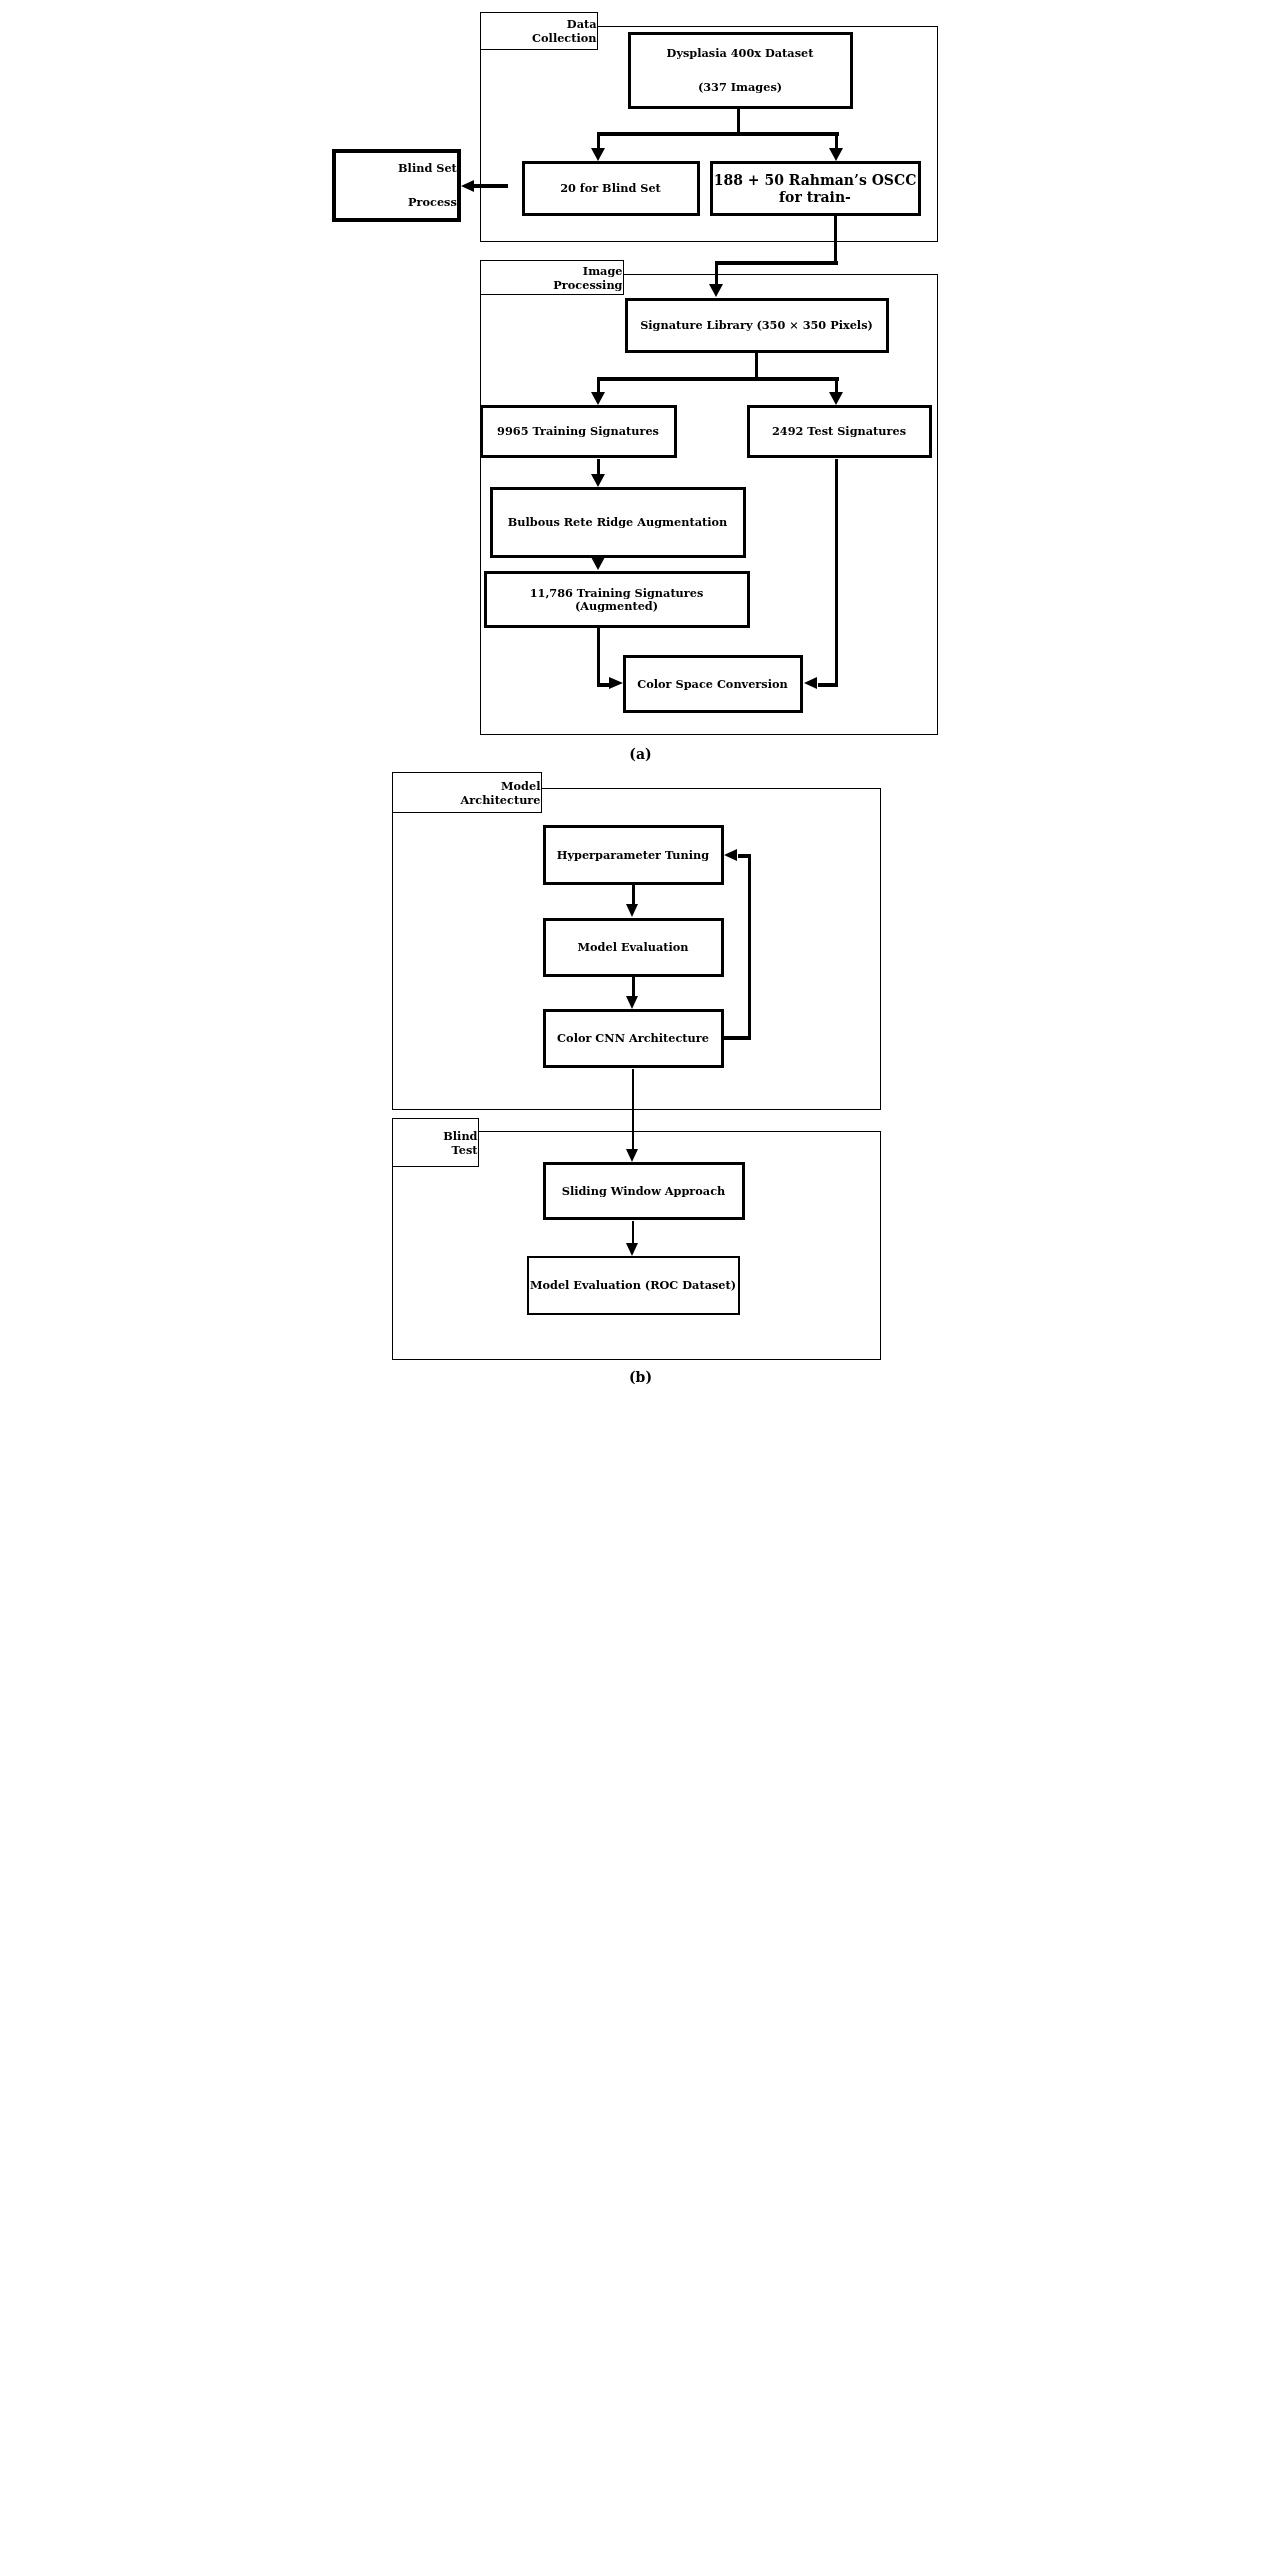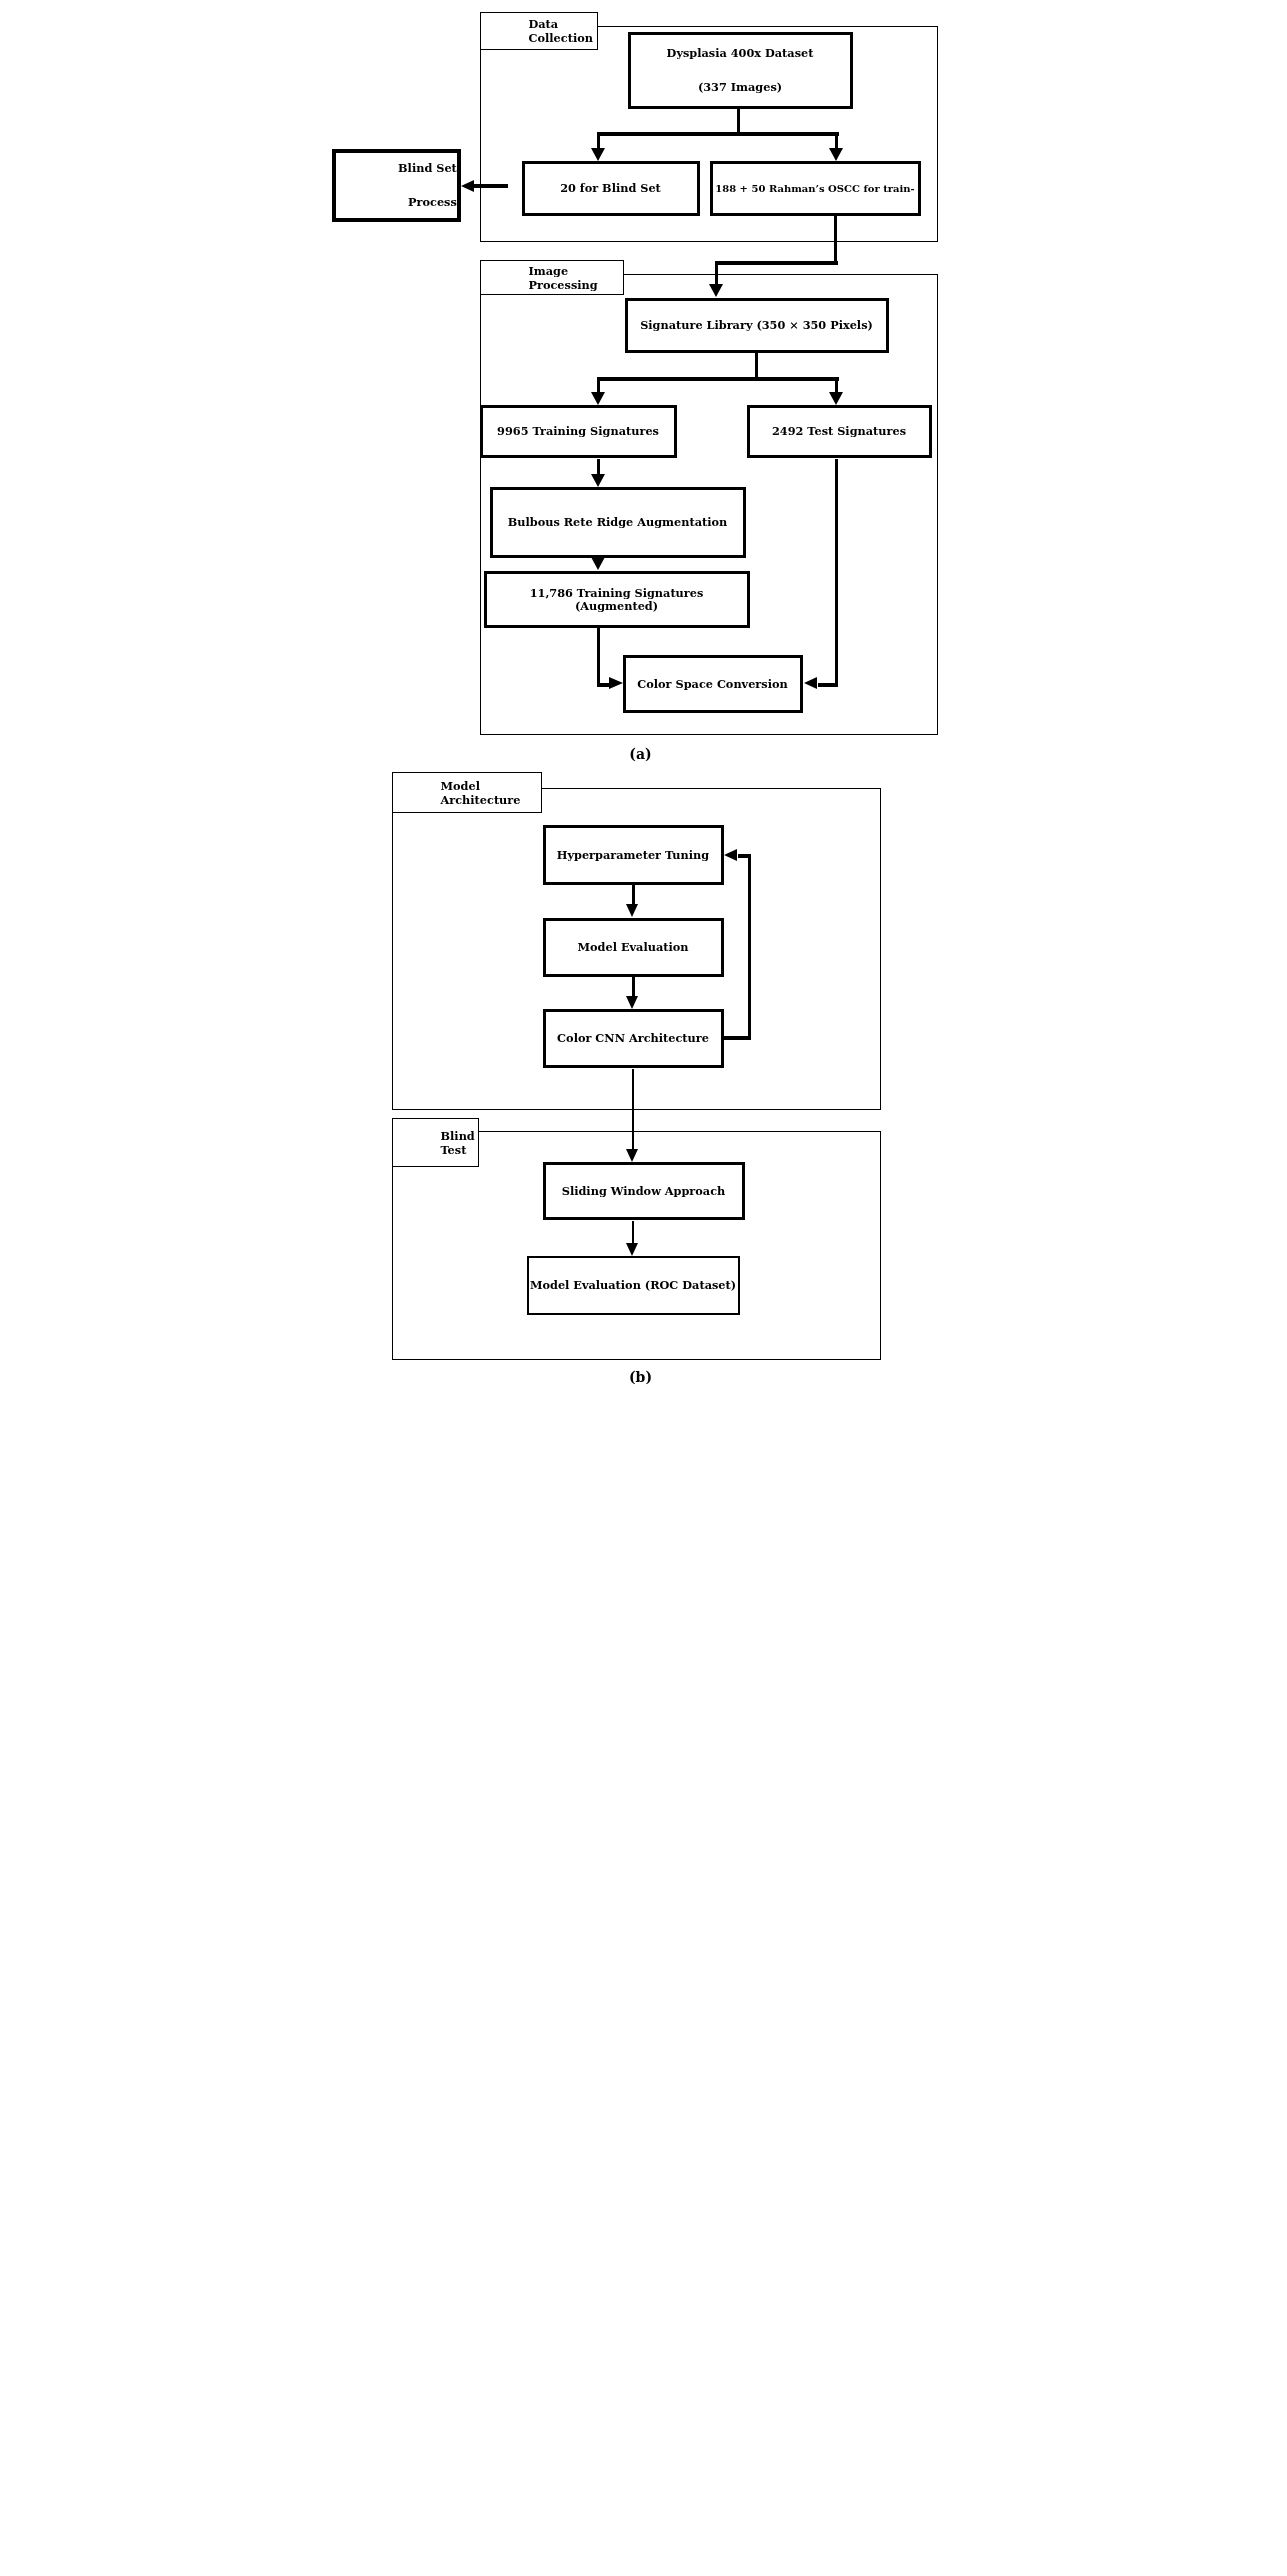--- a/index.html
+++ b/index.html
@@ -54,21 +54,21 @@
   .label-box{
     position:absolute;
     border:1px solid #000;
     background:#ffffff;
     z-index:4;
     display:flex;
     align-items:center;
     justify-content:center;
     box-sizing:border-box;
     font-size:11.3px;
-    text-align:left;
+    text-align:right;
     padding-left:48px;
   }
   .pbox{
     position:absolute;
     border:3.6px solid #000;
     background:#ffffff;
     z-index:3;
     display:flex;
     align-items:center;
     justify-content:center;
@@ -77,21 +77,21 @@
     text-align:center;
     line-height:1.15;
   }
   .pbox.two-line{
     flex-direction:column;
     gap:20.6px;
   }
   .pbox.b8{border-width:4.1px;align-items:flex-end;}
   .pbox.b6{border-width:3.1px;}
   .pbox.b5{border-width:2.6px;}
-  .pbox.fs20{font-size:10px;}
+  .pbox.fs20{font-size:14px;}
   .caption{
     position:absolute;
     width:206px;
     text-align:center;
     font-size:14px;
     z-index:3;
   }
 </style>
 </head>
 <body>

